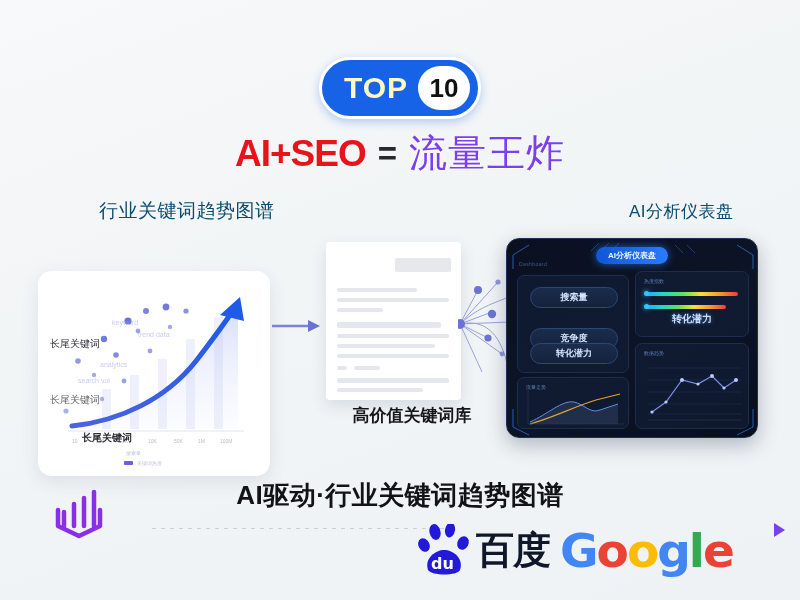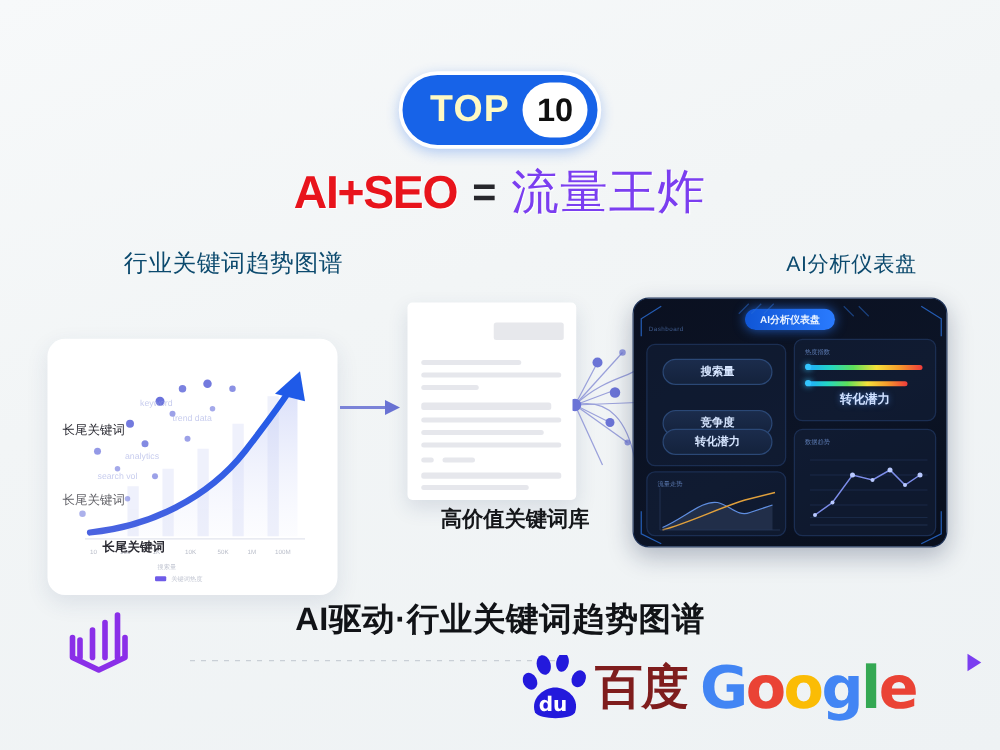--- a/index.html
+++ b/index.html
@@ -129,21 +129,21 @@
     color:#111317; font-weight:bold; font-size:26px; letter-spacing:.5px;
   }
   .dash-line{
     position:absolute; left:152px; top:528px; width:300px; height:1px;
     background:repeating-linear-gradient(90deg,#c9cfd6 0 4px, transparent 4px 9px);
   }
   .icon-chart{ position:absolute; left:48px; top:480px; }
 
   .logos{ position:absolute; left:418px; top:524px; display:flex; align-items:center; gap:10px; }
   .baidu{ display:flex; align-items:center; gap:2px; }
-  .baidu-han{ color:#7f1d1d; font-weight:bold; font-size:38px; line-height:.95; letter-spacing:-1px; }
+  .baidu-han{ color:#0f172a; font-weight:bold; font-size:38px; line-height:.95; letter-spacing:-1px; }
   .google{ font-family:"DejaVu Sans",sans-serif; font-size:47px; font-weight:bold;
            letter-spacing:-2px; line-height:1; }
   .g1{color:#4285f4}.g2{color:#ea4335}.g3{color:#fbbc05}.g4{color:#4285f4}
   .g5{color:#34a853}.g6{color:#ea4335}
   .play-tri{ position:absolute; left:214px; top:-4px; width:0; height:0;
              border-left:11px solid #7b3ef0; border-top:7px solid transparent;
              border-bottom:7px solid transparent; }
 </style>
 </head>
 <body>

